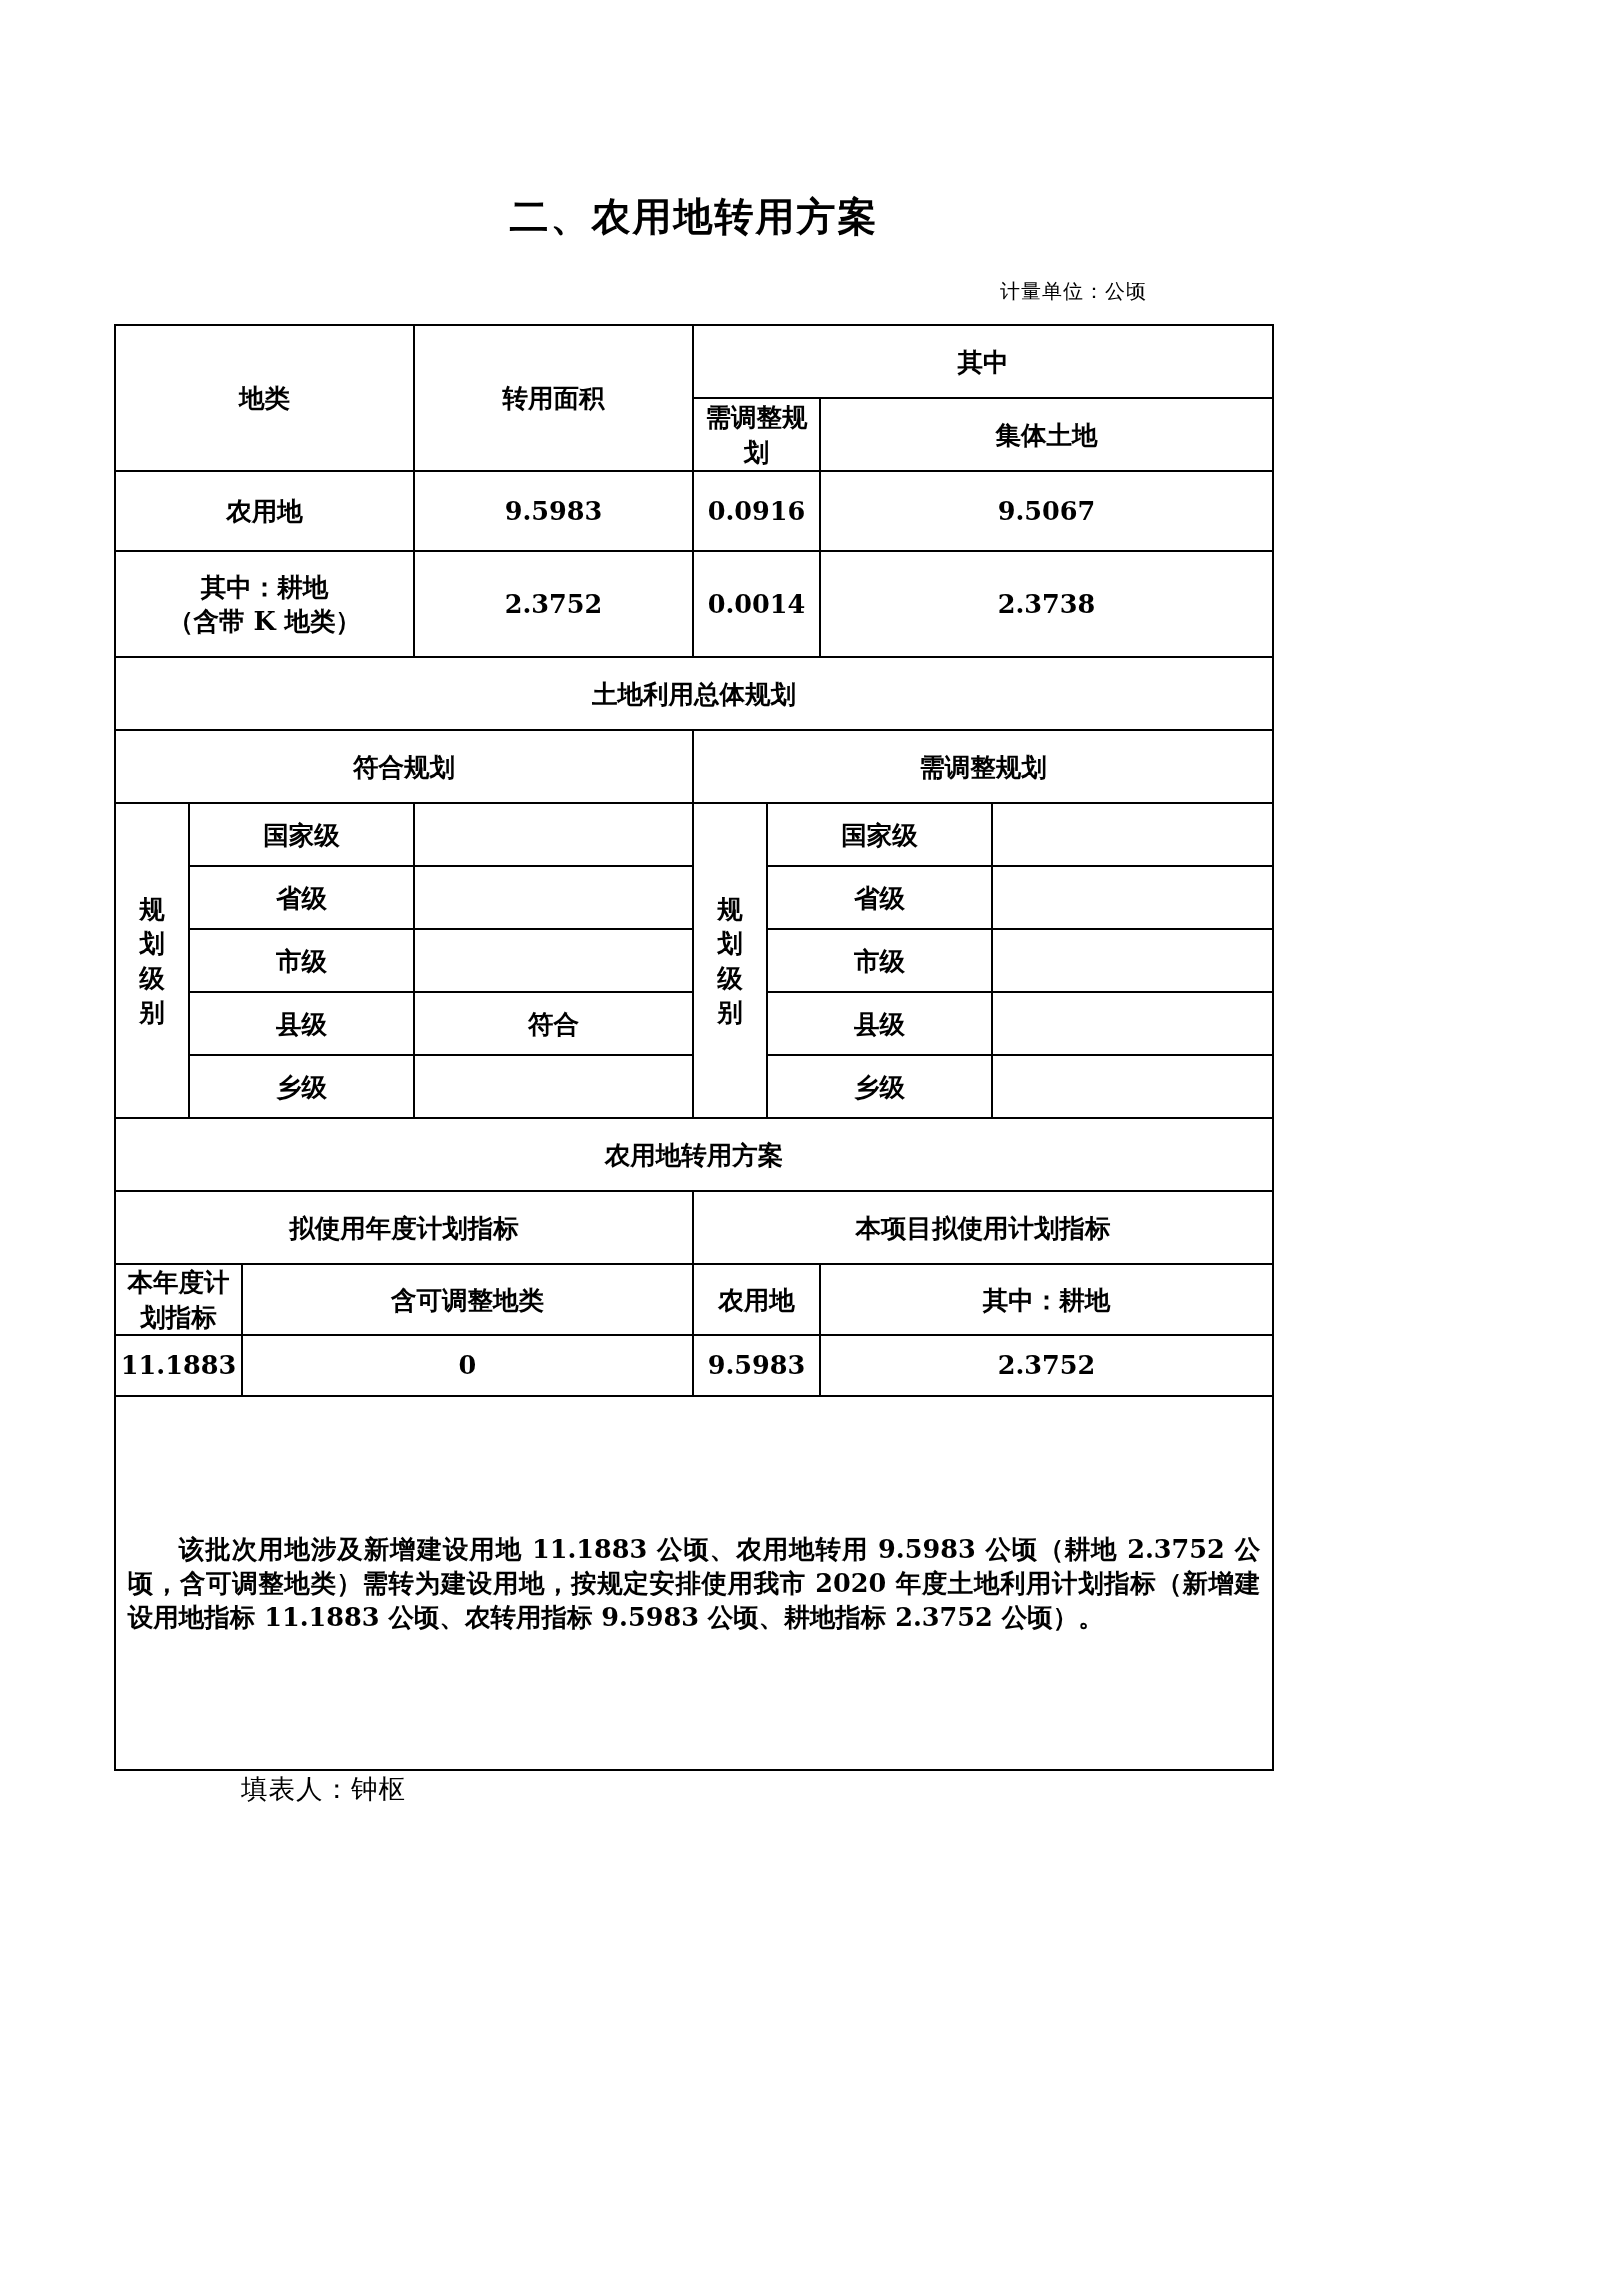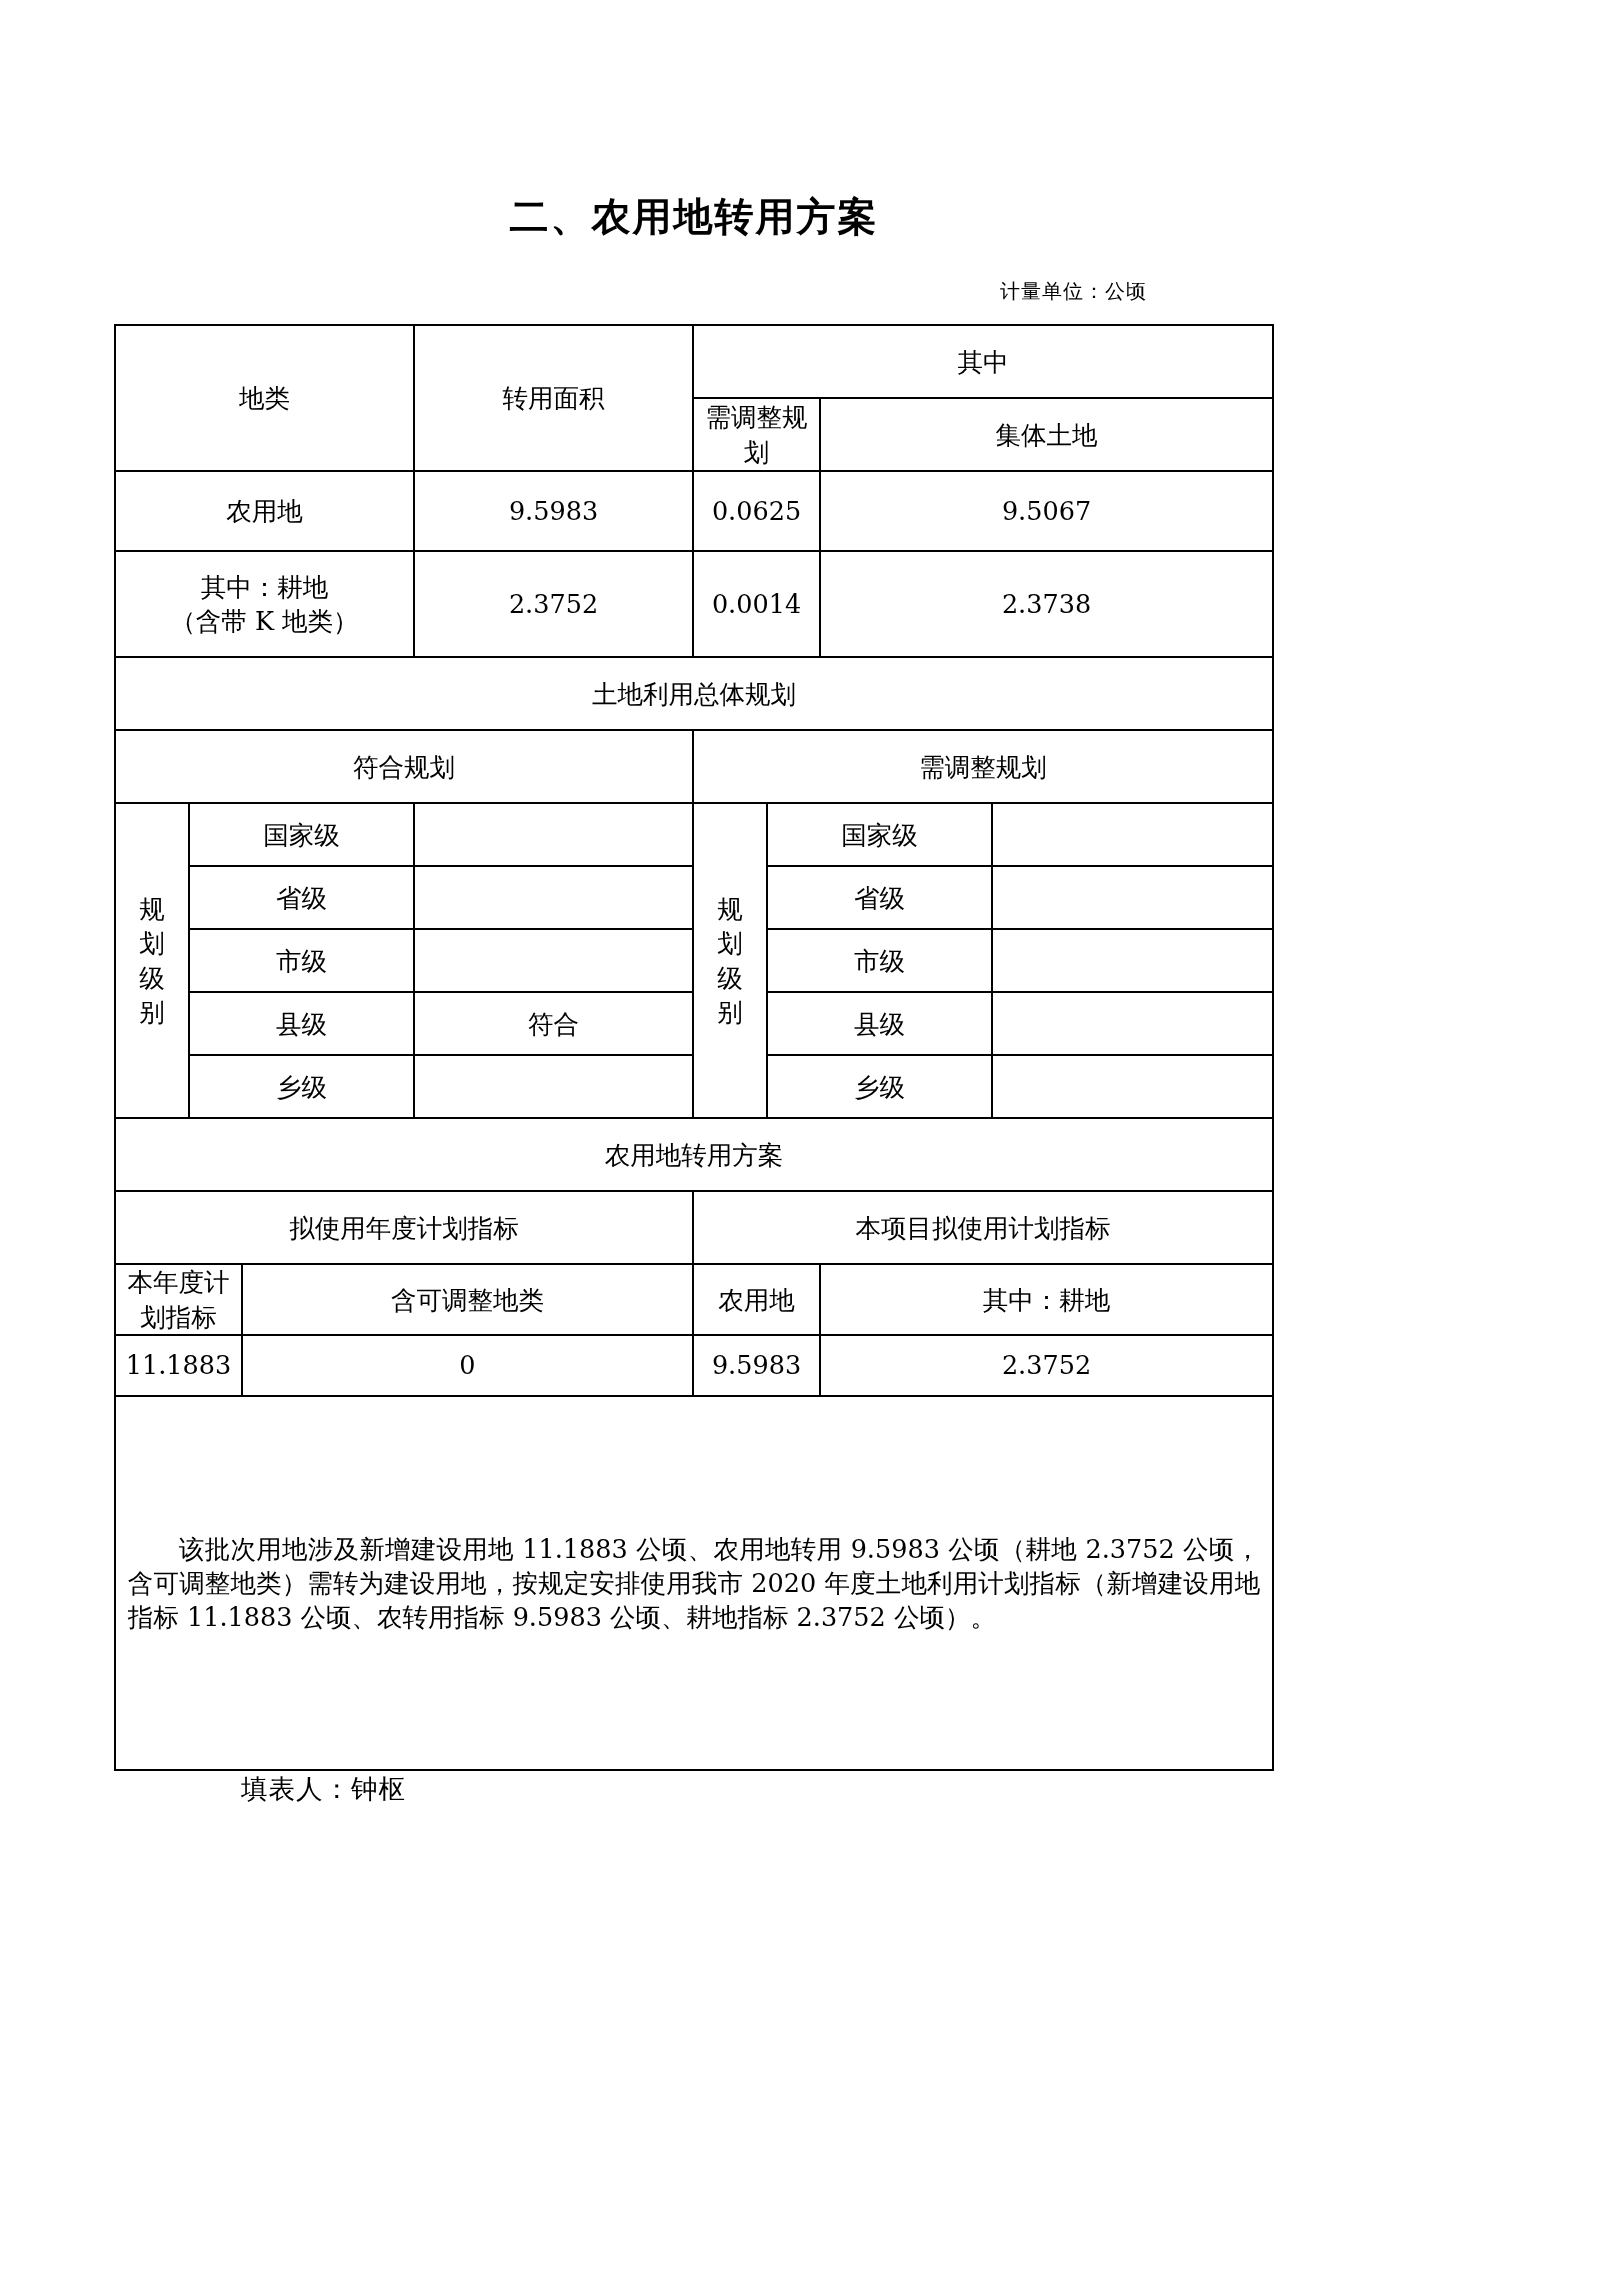--- a/index.html
+++ b/index.html
@@ -49,21 +49,21 @@
     display: flex;
     justify-content: center;
   }
   table.main {
     border-collapse: collapse;
     width: 1159px;
     table-layout: fixed;
   }
   table.main td, table.main th {
     border: 2px solid #000000;
-    font-weight: normal;
+    font-weight: bold;
     font-size: 25.5px;
     text-align: center;
     vertical-align: middle;
     padding: 0 3.9px;
     line-height: 1.35;
   }
   .h-tall   { height: 88px; }
   .h-row    { height: 78px; }
   .h-two    { height: 104px; }
   .h-band   { height: 71px; }
@@ -137,21 +137,21 @@
         </tr>
 
         <tr>
           <td class="h-band" colspan="2">需调整规划</td>
           <td class="h-band" colspan="2">集体土地</td>
         </tr>
 
         <tr>
           <td class="h-row" colspan="3">农用地</td>
           <td class="h-row" colspan="1">9.5983</td>
-          <td class="h-row" colspan="2">0.0625</td>
+          <td class="h-row" colspan="2">0.0916</td>
           <td class="h-row" colspan="2">9.5067</td>
         </tr>
 
         <tr>
           <td class="h-two two-line" colspan="3">
             <div>其中：耕地</div>
             <div>（含带 K 地类）</div>
           </td>
           <td class="h-two" colspan="1">2.3752</td>
           <td class="h-two" colspan="2">0.0014</td>

